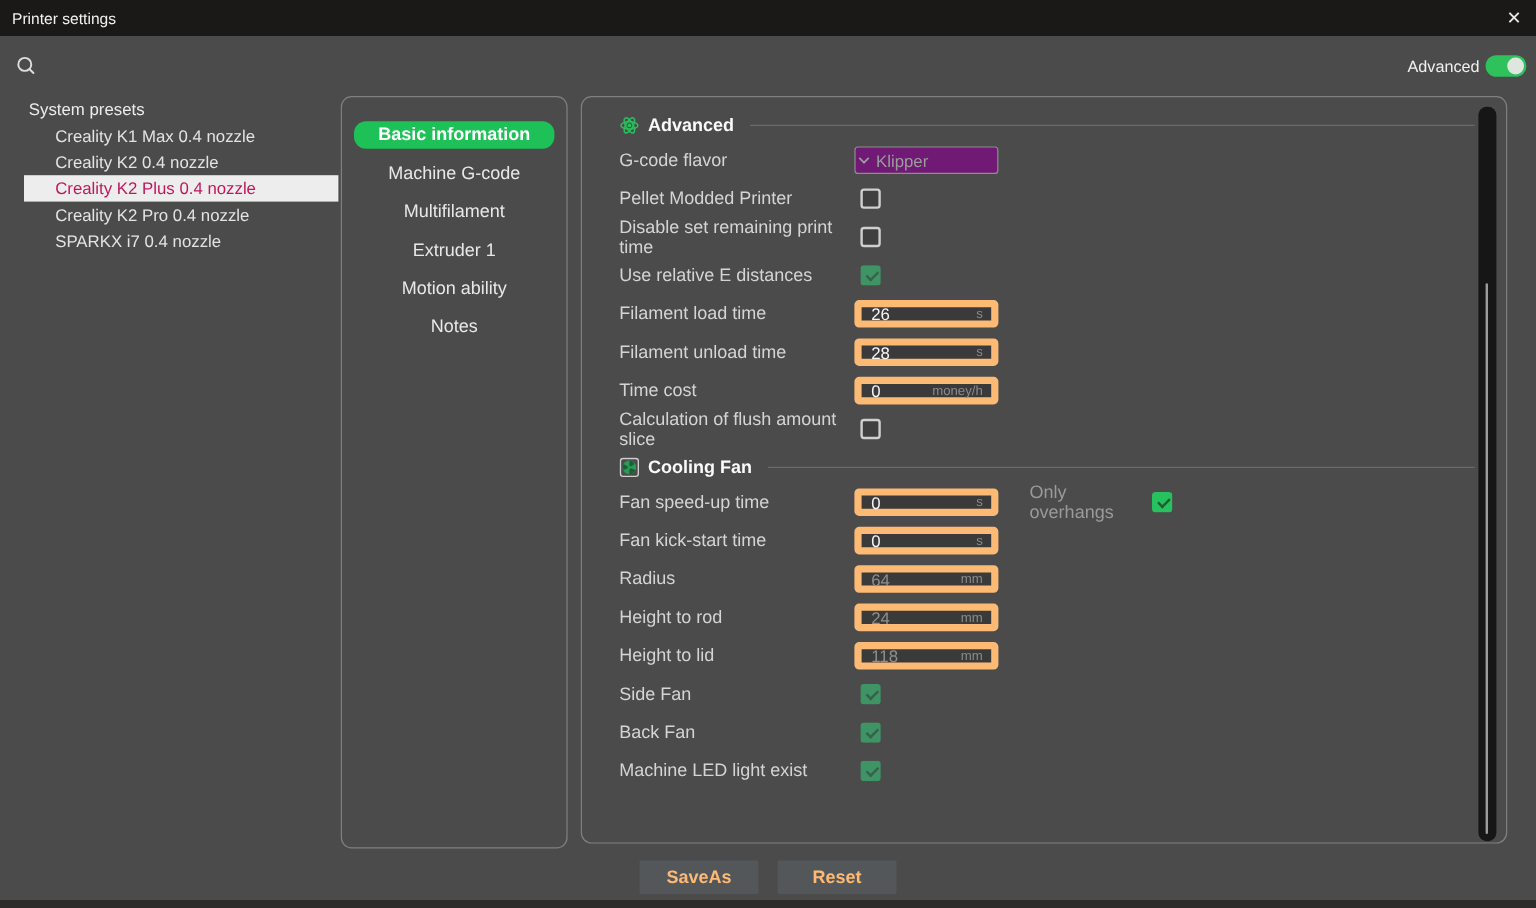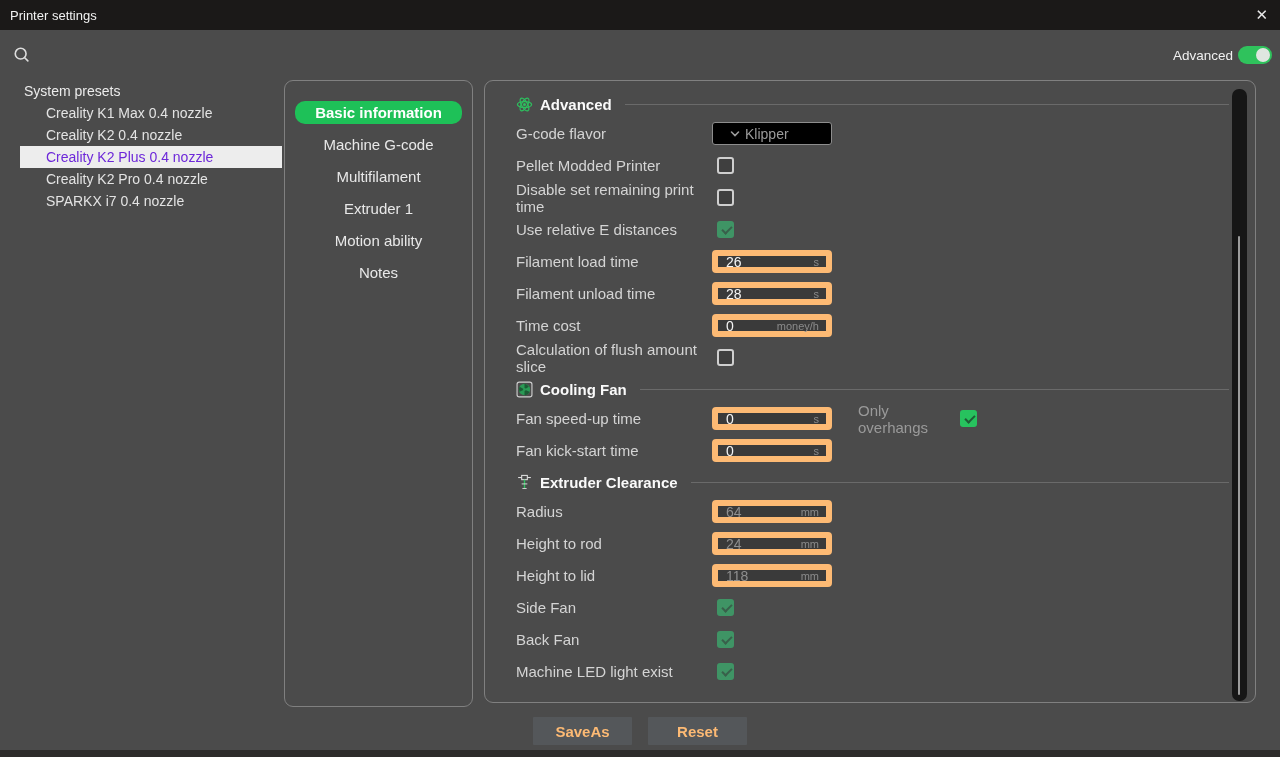--- a/index.html
+++ b/index.html
@@ -16,21 +16,21 @@
   .search-btn { position:absolute; left:13px; top:46px; width:18px; height:18px; cursor:pointer; }
   .adv-wrap { position:absolute; right:8px; top:46px; display:flex; align-items:center; gap:5px; }
   .adv-label { font-size:13.5px; color:#f0f0f0; }
   .toggle { width:34px; height:18px; border-radius:9px; background:#2fc25c; position:relative; cursor:pointer; }
   .toggle .knob { position:absolute; right:2px; top:2px; width:14px; height:14px; border-radius:50%; background:#dfe6e0; }
 
   
   .sidebar { position:absolute; left:20px; top:80px; width:262px; }
   .sidebar .hdr { font-size:14px; color:#ececec; padding-left:4px; height:22px; line-height:22px; }
   .preset { height:22px; line-height:22px; font-size:14px; color:#e3e3e3; padding-left:26px; cursor:pointer; }
-  .preset.selected { background:#ededed; color:#6d28d9; }
+  .preset.selected { background:#ededed; color:#be185d; }
 
   
   .nav-panel { position:absolute; left:284px; top:80px; width:189px; height:627px;
                border:1px solid #808080; border-radius:9px; padding-top:20px; }
   .nav-item { width:167px; height:23px; line-height:23px; margin:0 auto 9px auto; text-align:center;
               font-size:15px; color:#e8e8e8; border-radius:10px; cursor:pointer; }
   .nav-item.selected { background:#1ec158; color:#ffffff; font-weight:bold; }
 
   
   .main-panel { position:absolute; left:484px; top:80px; width:772px; height:623px;
@@ -44,22 +44,22 @@
 
   .row { height:23px; margin-bottom:9px; display:flex; align-items:center; }
   .lbl { flex:0 0 196px; font-size:15px; line-height:17px; color:#d4d4d4; }
 
   .input { width:120px; height:23px; background:#3a3a3a; border:6px solid #fdba74; border-radius:4px;
            display:flex; align-items:center; cursor:text; }
   .input .val { flex:1 1 auto; padding-left:8px; font-size:14px; color:#f5f5f5; }
   .input .unit { padding-right:7px; font-size:11px; color:#8b8b8b; }
   .input.disabled .val { color:#8f8f8f; }
 
-  .select { width:120px; height:23px; background:#000000; border:1px solid #8d8d8d; border-radius:3px;
-            display:flex; align-items:center; gap:4px; padding-left:17px; cursor:pointer; }
+  .select { width:120px; height:23px; background:#701a75; border:1px solid #8d8d8d; border-radius:3px;
+            display:flex; align-items:center; gap:4px; padding-left:2px; cursor:pointer; }
   .select .selval { font-size:14px; color:#9b9b9b; }
   .select .chev { width:11px; height:11px; display:flex; align-items:center; }
 
   .cb { position:relative; width:17px; height:17px; border:2px solid #cfcfcf; border-radius:3px;
         background:#3f3f3f; margin-left:5px; cursor:pointer; flex:0 0 17px; }
   .cb.checked { border-color:transparent; background:#27c25e; }
   .cb.checked.muted { background:#3f9465; }
   .cb.checked::after { content:""; position:absolute; left:3px; top:3px; width:8px; height:4px;
                        border-left:2px solid #1f5c37; border-bottom:2px solid #1f5c37;
                        transform:rotate(-45deg); }
@@ -218,34 +218,20 @@
   </div>
 
   <div class="row">
     <span class="lbl">Fan kick-start time</span>
     <div class="input">
       <span class="val">0</span>
       <span class="unit">s</span>
     </div>
   </div>
 
-  <div class="sec-header">
-    <span class="sec-icon">
-      <svg viewBox="0 0 24 24" width="17" height="17">
-        <rect x="8" y="2" width="8" height="6" fill="none" stroke="#dddddd" stroke-width="1.5"></rect>
-        <line x1="3" y1="5" x2="8" y2="5" stroke="#dddddd" stroke-width="1.5"></line>
-        <line x1="16" y1="5" x2="21" y2="5" stroke="#dddddd" stroke-width="1.5"></line>
-        <line x1="12" y1="8" x2="12" y2="20" stroke="#2ebd5e" stroke-width="2"></line>
-        <line x1="8" y1="14" x2="16" y2="14" stroke="#dddddd" stroke-width="1.3"></line>
-        <line x1="9" y1="20.5" x2="15" y2="20.5" stroke="#dddddd" stroke-width="1.3"></line>
-      </svg>
-    </span>
-    <span class="sec-title">Extruder Clearance</span>
-    <span class="sec-line"></span>
-  </div>
 
   <div class="row">
     <span class="lbl">Radius</span>
     <div class="input disabled">
       <span class="val">64</span>
       <span class="unit">mm</span>
     </div>
   </div>
 
   <div class="row">

